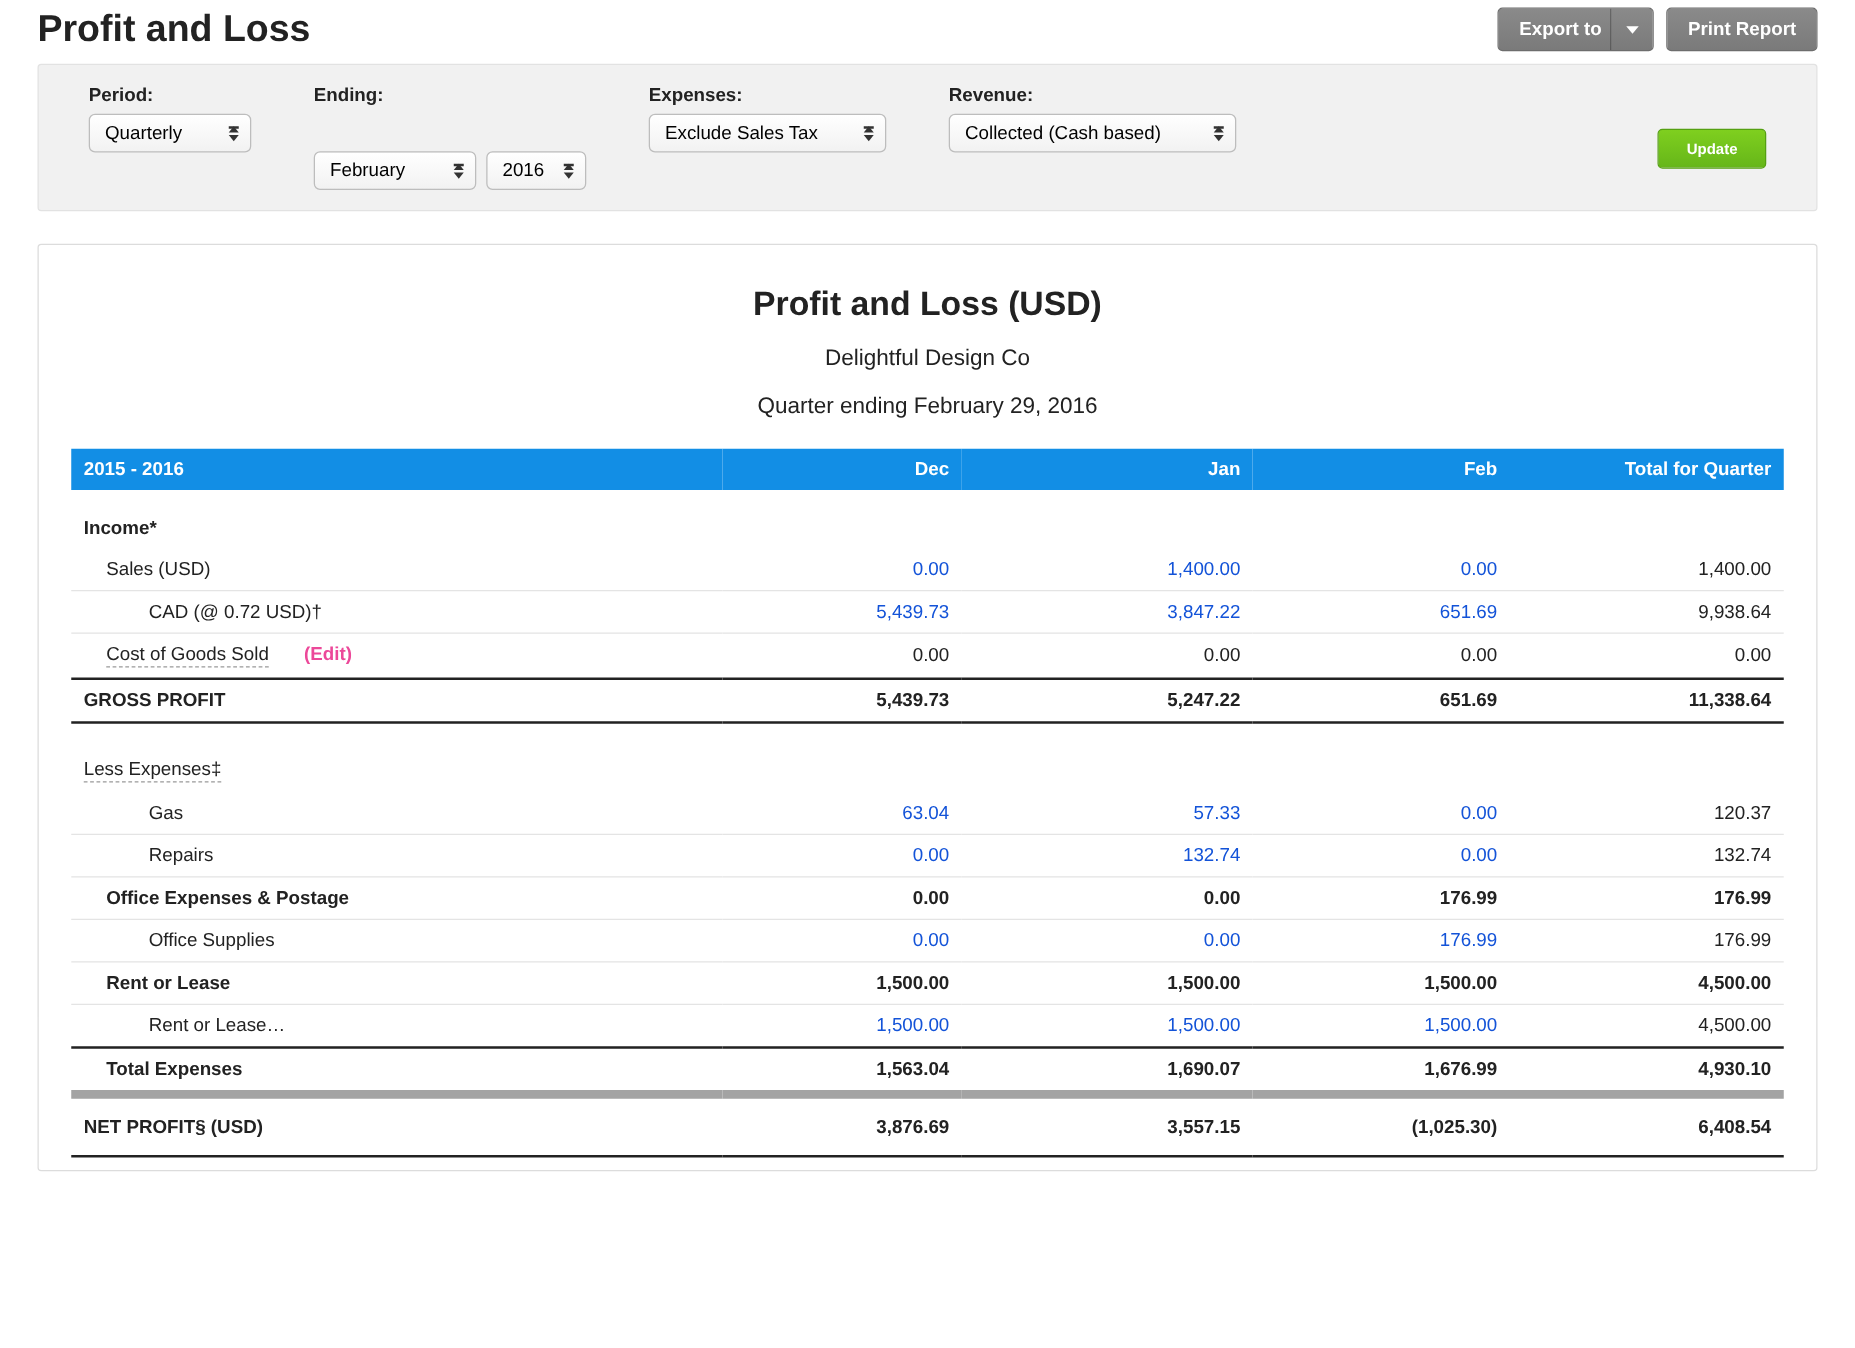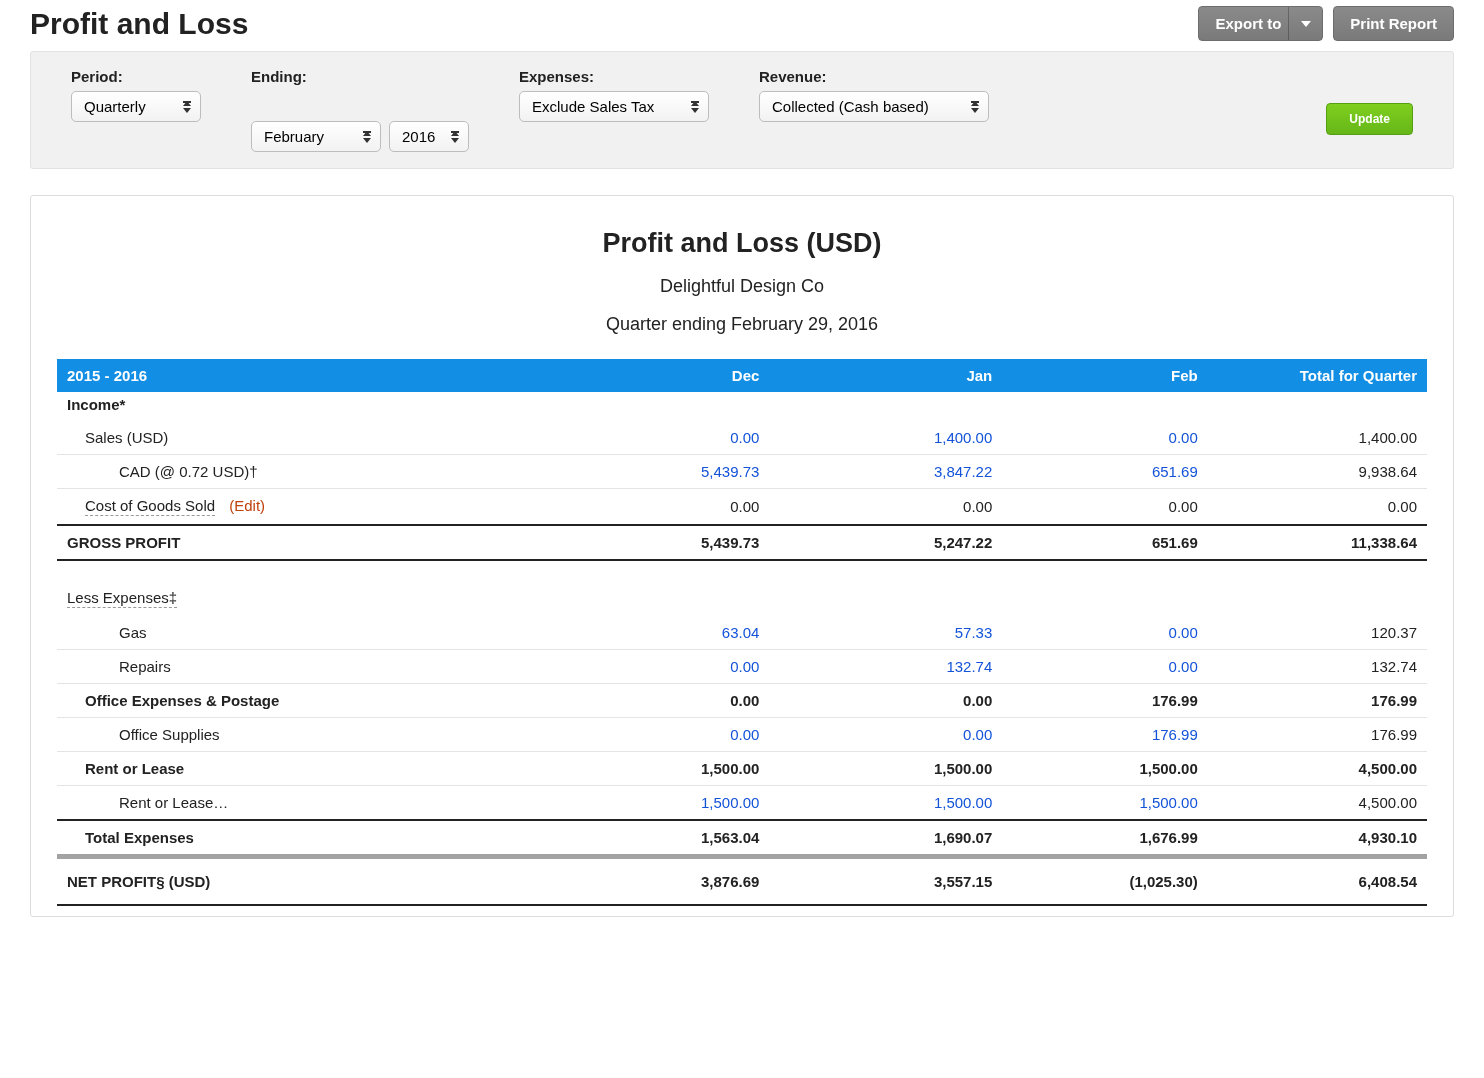--- a/index.html
+++ b/index.html
@@ -145,30 +145,30 @@
     padding: 8px 10px;
     margin-left: 40px;
   }
   thead th:first-child { text-align: left; }
   tbody td {
     padding: 8px 10px;
     text-align: right;
     border-bottom: 1px solid #e4e4e4;
   }
   tbody td:first-child { text-align: left; }
-  .section-row td { border-bottom: none; font-weight: 700; padding-top: 4px;}
+  .section-row td { border-bottom: none; font-weight: 700; padding-top: 22px;}
   .bold-row td { font-weight: 700; }
   .gp-row td { font-weight: 800; border-top: 2px solid #222; border-bottom: 2px solid #222; }
   .total-row td { font-weight: 700; border-top: 2px solid #222; border-bottom: 1px solid #aaa; }
-  .net-row td { font-weight: 800; border-top: 5px solid #a3a3a3; border-bottom: 2px solid #222; padding-top: 14px; padding-bottom: 14px;}
+  .net-row td { font-weight: 800; border-top: 7px solid #a3a3a3; border-bottom: 2px solid #222; padding-top: 14px; padding-bottom: 14px;}
   .link { color: #1353d8; }
   .dotted { border-bottom: 1px dashed #999; display:inline-block; padding-bottom:1px;}
   .indent-1 { padding-left: 28px !important; }
   .indent-2 { padding-left: 62px !important; }
-  .edit-link { color: #c2410c; margin-left: 10px; font-weight:400; }
+  .edit-link { color: #ec4899; margin-left: 24px; font-weight:700; }
 </style>
 </head>
 <body>
 
 <div class="header-row">
   <h1 class="page-title">Profit and Loss</h1>
   <div class="header-buttons">
     <button class="btn btn-gray btn-export">
       <span>Export to</span>
       <span class="caret-box">

